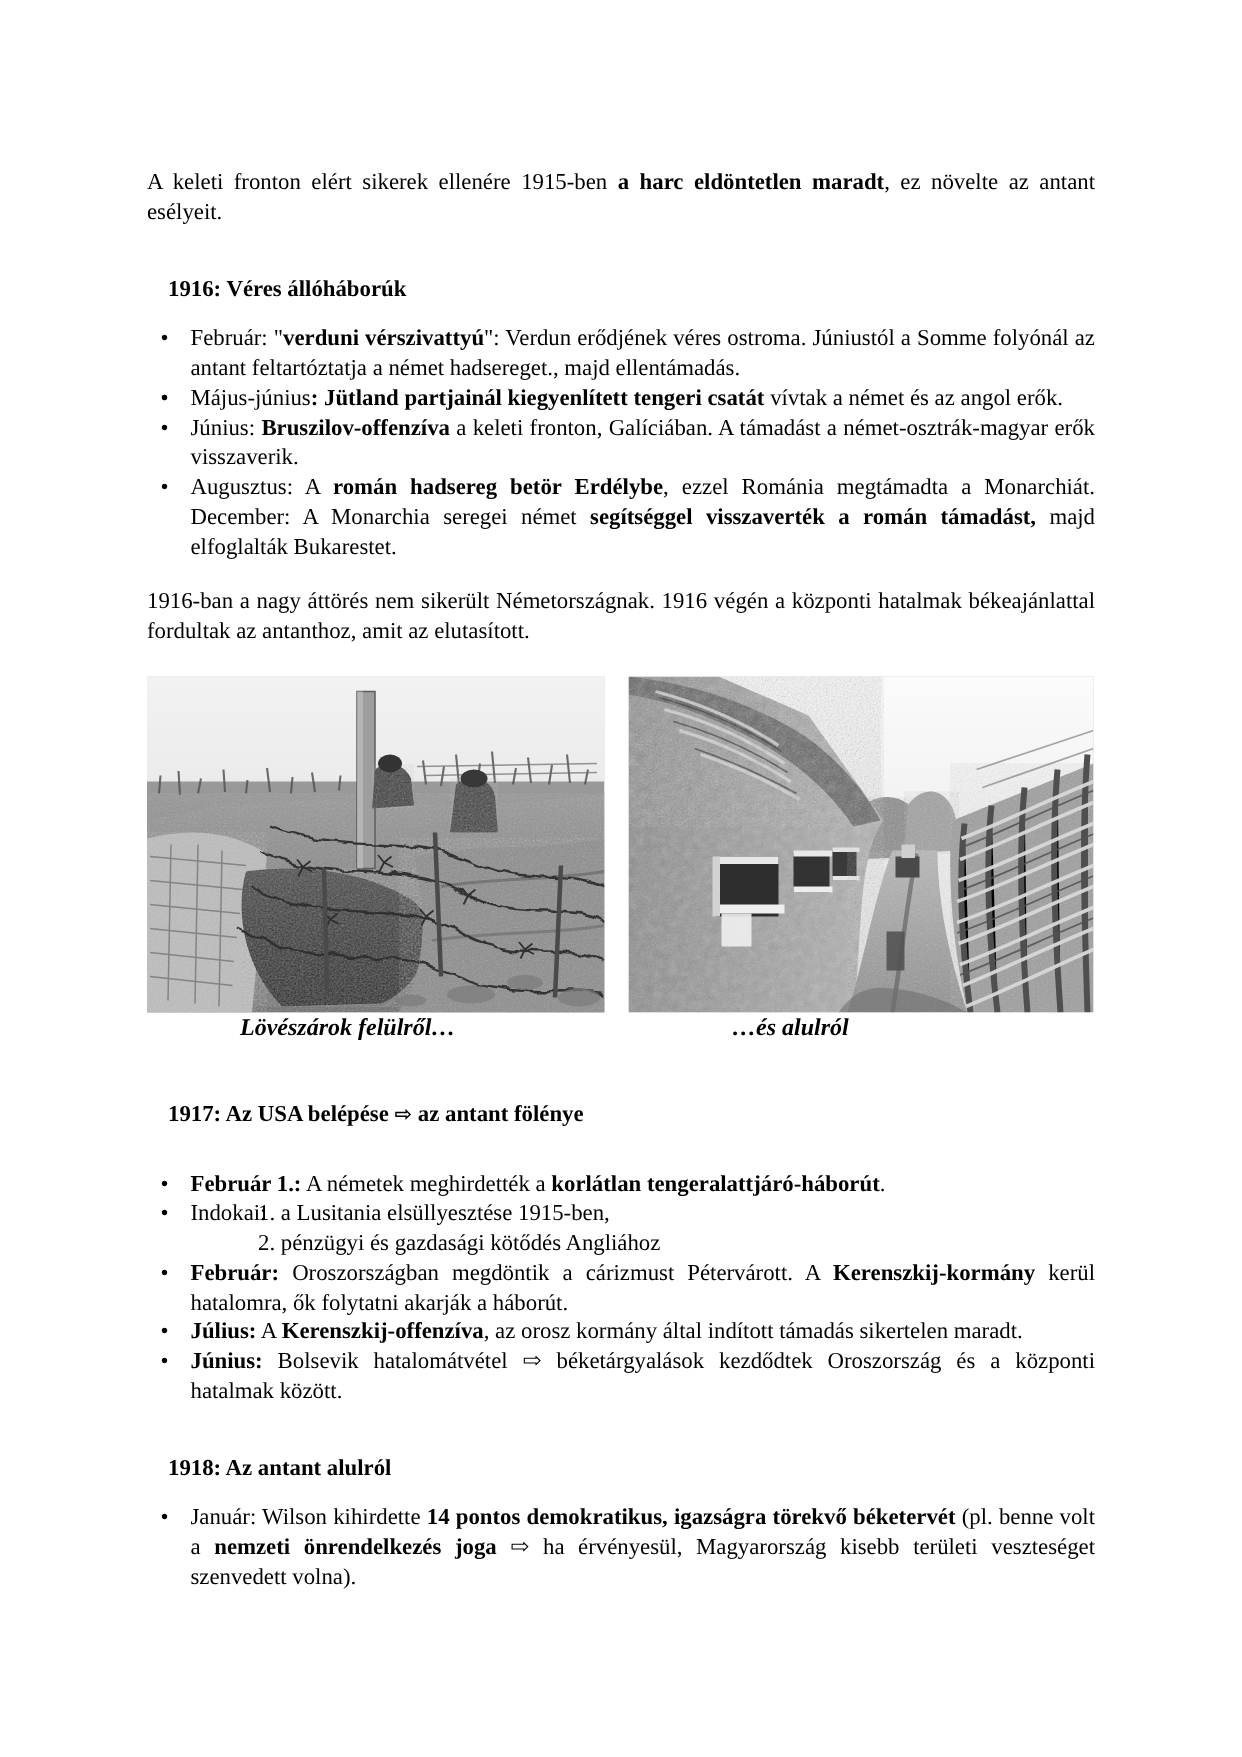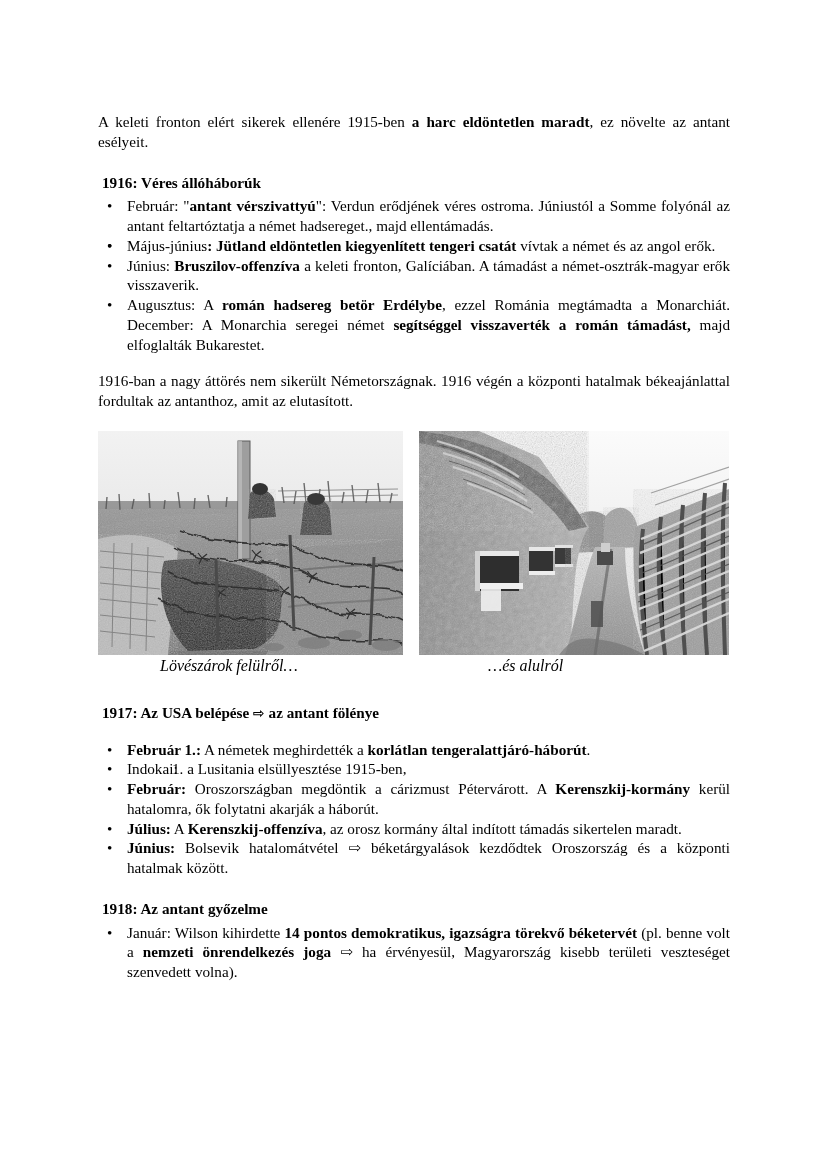--- a/index.html
+++ b/index.html
@@ -34,21 +34,21 @@
   p.para {
     margin: 0 0 0 0;
     font-size: 15.2px;
     line-height: 1.30;
     text-align: justify;
     text-justify: inter-word;
     hyphens: none;
   }
 
   h2.heading {
-    margin: 4px;
+    margin: 14px;
     font-size: 15.2px;
     line-height: 1.30;
     font-weight: bold;
     text-align: left;
   }
 
   .spacer-sm { height: 13px; }
   .spacer-md { height: 17px; }
   .spacer-lg { height: 20px; }
 
@@ -118,21 +118,21 @@
   .captions {
     position: relative;
     width: 632px;
     height: 26px;
   }
   .caption {
     position: absolute;
     top: 0;
     font-size: 16px;
     line-height: 1.3;
-    font-weight: normal;
+    font-weight: bold;
     font-style: italic;
     white-space: nowrap;
   }
   .caption.left  { left: 62px; }
   .caption.right { left: 390px; }
 
   .arrow-glyph {
     font-family: "DejaVu Sans", sans-serif;
     font-size: 14px;
   }
@@ -145,23 +145,23 @@
 
     <p class="para">
       <span>A keleti fronton elért sikerek ellenére 1915-ben </span><b>a harc eldöntetlen maradt</b><span>, ez növelte az antant esélyeit.</span>
     </p>
 
     <div class="spacer-md"></div>
 
     <h2 class="heading">1916: Véres állóháborúk</h2>
 
     <ul class="bullets" id="list-1916">
-        <li><span class="bullet-dot">•</span><span class="li-text"><span>Február: "</span><b>antant vérszivattyú</b><span>": Verdun erődjének véres ostroma. Júniustól a Somme folyónál az antant feltartóztatja a német hadsereget., majd ellentámadás.</span></span></li>
+        <li><span class="bullet-dot">•</span><span class="li-text"><span>Február: "</span><b>verduni vérszivattyú</b><span>": Verdun erődjének véres ostroma. Júniustól a Somme folyónál az antant feltartóztatja a német hadsereget., majd ellentámadás.</span></span></li>
         <li><span class="bullet-dot">•</span></li>
-        <li><span class="bullet-dot">•</span><span class="li-text"><span>Május-június</span><b>: Jütland eldöntetlen kiegyenlített tengeri csatát</b><span> vívtak a német és az angol erők.</span></span></li>
+        <li><span class="bullet-dot">•</span><span class="li-text"><span>Május-június</span><b>: Jütland partjainál kiegyenlített tengeri csatát</b><span> vívtak a német és az angol erők.</span></span></li>
         <li><span class="bullet-dot">•</span><span class="li-text"><span>Június: </span><b>Bruszilov-offenzíva</b><span> a keleti fronton, Galíciában. A támadást a német-osztrák-magyar erők visszaverik.</span></span></li>
         <li><span class="bullet-dot">•</span><span class="li-text"><span>Augusztus: A </span><b>román hadsereg betör Erdélybe</b><span>, ezzel Románia megtámadta a Monarchiát. December: A Monarchia seregei német </span><b>segítséggel visszaverték a román támadást,</b><span> majd elfoglalták Bukarestet.</span></span></li>
       </ul>
 
     <div class="spacer-md"></div>
 
     <p class="para">1916-ban a nagy áttörés nem sikerült Németországnak. 1916 végén a központi hatalmak békeajánlattal fordultak az antanthoz, amit az elutasított.</p>
 
     <div class="spacer-lg"></div>
 
@@ -419,28 +419,29 @@
     <h2 class="heading">
       <span>1917: Az USA belépése </span><span class="arrow-glyph">⇨</span><span> az antant fölénye</span>
     </h2>
 
     <div class="spacer-sm"></div>
 
     <ul class="bullets" id="list-1917">
         <li><span class="bullet-dot">•</span><span class="li-text"><b>Február 1.:</b><span> A németek meghirdették a </span><b>korlátlan tengeralattjáró-háborút</b><span>.</span></span></li>
         <li><span class="bullet-dot">•</span><div class="sub-reasons">
             <span class="reason-row"><span class="reason-label">Indokai:</span><span>1. a Lusitania elsüllyesztése 1915-ben,</span></span>
+            <span class="reason-row"><span class="reason-indent"></span><span>2. pénzügyi és gazdasági kötődés Angliához</span></span>
           </div></li>
         <li><span class="bullet-dot">•</span><span class="li-text"><b>Február:</b><span> Oroszországban megdöntik a cárizmust Pétervárott. A </span><b>Kerenszkij-kormány</b><span> kerül hatalomra, ők folytatni akarják a háborút.</span></span></li>
         <li><span class="bullet-dot">•</span><span class="li-text"><b>Július:</b><span> A </span><b>Kerenszkij-offenzíva</b><span>, az orosz kormány által indított támadás sikertelen maradt.</span></span></li>
         <li><span class="bullet-dot">•</span><span class="li-text"><b>Június:</b><span> Bolsevik hatalomátvétel ⇨ béketárgyalások kezdődtek Oroszország és a központi hatalmak között.</span></span></li>
       </ul>
 
     <div class="spacer-md"></div>
 
-    <h2 class="heading">1918: Az antant győzelme</h2>
+    <h2 class="heading">1918: Az antant alulról</h2>
 
     <ul class="bullets" id="list-1918">
         <li><span class="bullet-dot">•</span><span class="li-text"><span>Január: Wilson kihirdette </span><b>14 pontos demokratikus, igazságra törekvő béketervét</b><span> (pl. benne volt a </span><b>nemzeti önrendelkezés joga</b><span> ⇨ ha érvényesül, Magyarország kisebb területi veszteséget szenvedett volna).</span></span></li>
       </ul>
 
   </div>
 </div>
 
 </body></html>

